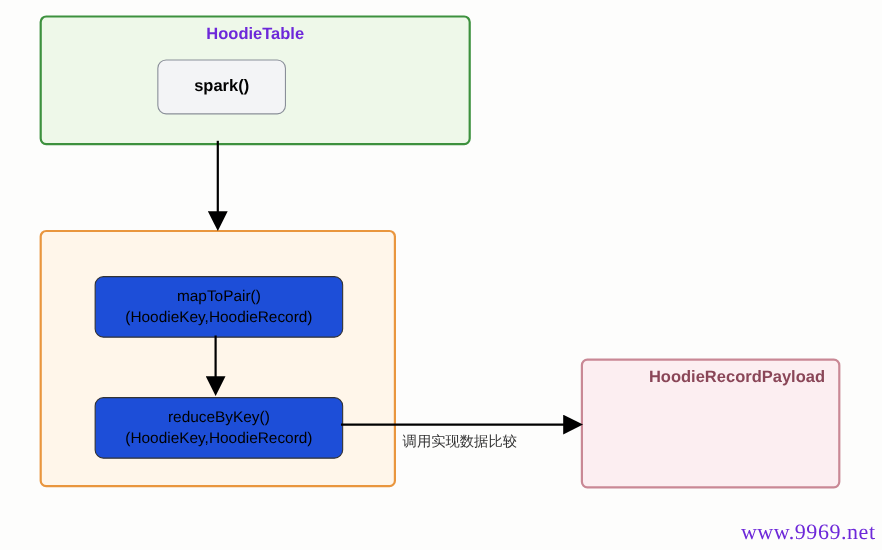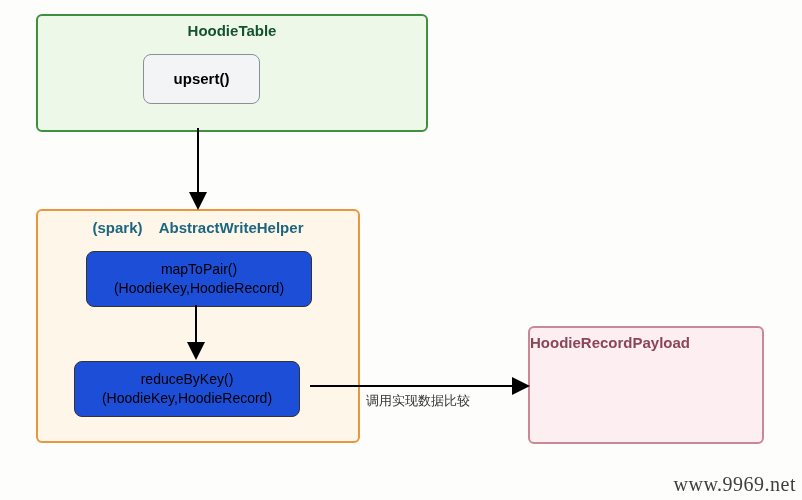--- a/index.html
+++ b/index.html
@@ -28,21 +28,21 @@
     background: #1d4ed8;
     display: flex;
     flex-direction: column;
     justify-content: center;
     align-items: center;
     font-size: 14px;
     line-height: 1.35;
     text-align: center;
   }
   .green-box { border-color: #3d913e; background: #eef8e9; }
-  .green-title { color: #14532d; }
+  .green-title { color: #6d28d9; }
   .orange-box { border-color: #e9963e; background: #fff6ea; }
   .orange-title { color: #1b6780; }
   .pink-box { border-color: #c98895; background: #fceef1; }
   .pink-title { color: #8a4658; }
   .upsert-node {
     border-color: #8a8f99;
     background: #f3f4f6;
     font-weight: bold;
     font-size: 15px;
   }
@@ -50,54 +50,49 @@
     position: absolute;
     font-size: 13px;
     color: #333;
     margin-top: 16px;
   }
   .watermark {
     position: absolute;
     right: 6px;
     bottom: 4px;
     font-size: 20px;
-    color: #404040;
+    color: #6d28d9;
     font-family: Georgia, serif;
     letter-spacing: 0.5px;
   }
   svg { position: absolute; top: 0; left: 0; width: 802px; height: 500px; pointer-events: none; }
 </style>
 </head>
 <body>
 
 <div class="container-box green-box" style="left:36px; top:14px; width:388px; height:114px;">
   <div class="container-title green-title" style="left:0; right:0; top:6px; text-align:center;">HoodieTable</div>
   <div class="node-box upsert-node" style="left:105px; top:38px; width:115px; height:48px;">
-    <span>upsert()</span>
+    <span>spark()</span>
   </div>
 </div>
 
 <div class="container-box orange-box" style="left:36px; top:209px; width:320px; height:230px;">
-  <div class="container-title orange-title" style="left:0; right:0; top:8px; text-align:center;">
-    <span>(spark)</span>
-    <span>&nbsp;&nbsp;</span>
-    <span>AbstractWriteHelper</span>
-  </div>
   <div class="node-box" style="left:48px; top:40px; width:224px; height:54px;">
     <span>mapToPair()</span>
     <span>(HoodieKey,HoodieRecord)</span>
   </div>
-  <div class="node-box" style="left:36px; top:150px; width:224px; height:54px;">
+  <div class="node-box" style="left:48px; top:150px; width:224px; height:54px;">
     <span>reduceByKey()</span>
     <span>(HoodieKey,HoodieRecord)</span>
   </div>
 </div>
 
 <div class="container-box pink-box" style="left:528px; top:326px; width:232px; height:114px;">
-  <div class="container-title pink-title" style="left:0; right:12px; top:6px; text-align:left;">HoodieRecordPayload</div>
+  <div class="container-title pink-title" style="left:0; right:12px; top:6px; text-align:right;">HoodieRecordPayload</div>
 </div>
 
 <div class="edge-label" style="left:366px; top:376px;">调用实现数据比较</div>
 
 <div class="watermark">www.9969.net</div>
 
 <svg>
   <defs>
     <marker id="arrowhead" markerWidth="9" markerHeight="9" refX="6" refY="4.5" orient="auto">
       <path d="M0,0 L9,4.5 L0,9 Z" fill="#000"></path>

